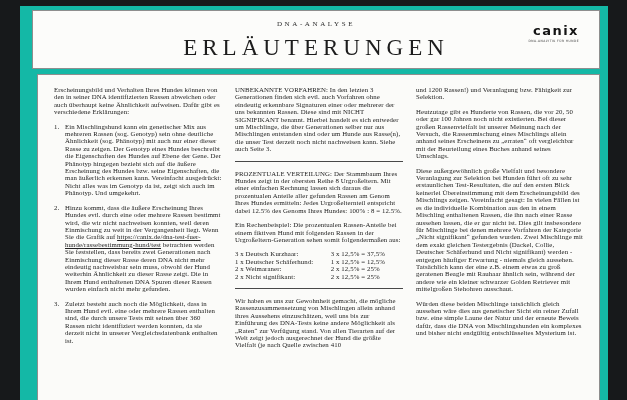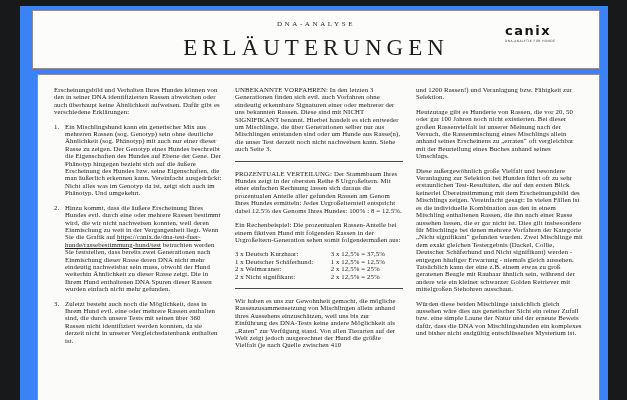--- a/index.html
+++ b/index.html
@@ -3,36 +3,36 @@
 <meta charset="utf-8">
 <style>
   html,body{margin:0;padding:0;}
   body{
     width:627px;height:400px;overflow:hidden;position:relative;
     background:#17191b;
     font-family:"Liberation Serif",serif;
   }
   .page{
     position:absolute;left:20px;top:6px;width:588px;height:394px;
-    background:#3b82f6;
+    background:#14b8a6;
   }
   .header-box{
     position:absolute;left:12px;right:8px;top:4px;height:57px;
     border:1px solid #8e8e8e;text-align:center;background:#fcfcfa;
   }
   .kicker{
     margin-top:9px;font-size:7px;letter-spacing:2.6px;color:#2c2c2c;
     font-family:"Liberation Serif",serif;
   }
   .title{
     margin-top:7px;font-size:23px;letter-spacing:5px;color:#1d1d1d;
     font-family:"Liberation Serif",serif;font-weight:normal;line-height:26px;
   }
   .logo{
-    position:absolute;right:20px;top:13px;width:74px;text-align:left;
+    position:absolute;right:20px;top:13px;width:74px;text-align:right;
   }
   .logo-brand{
     font-family:"DejaVu Sans",sans-serif;font-weight:bold;font-size:13px;
     letter-spacing:1.5px;color:#141414;line-height:13px;
   }
   .logo-tagline{
     font-family:"DejaVu Sans",sans-serif;font-size:3px;letter-spacing:.45px;
     color:#3c3c3c;margin-top:1.5px;
   }
   .content-box{

